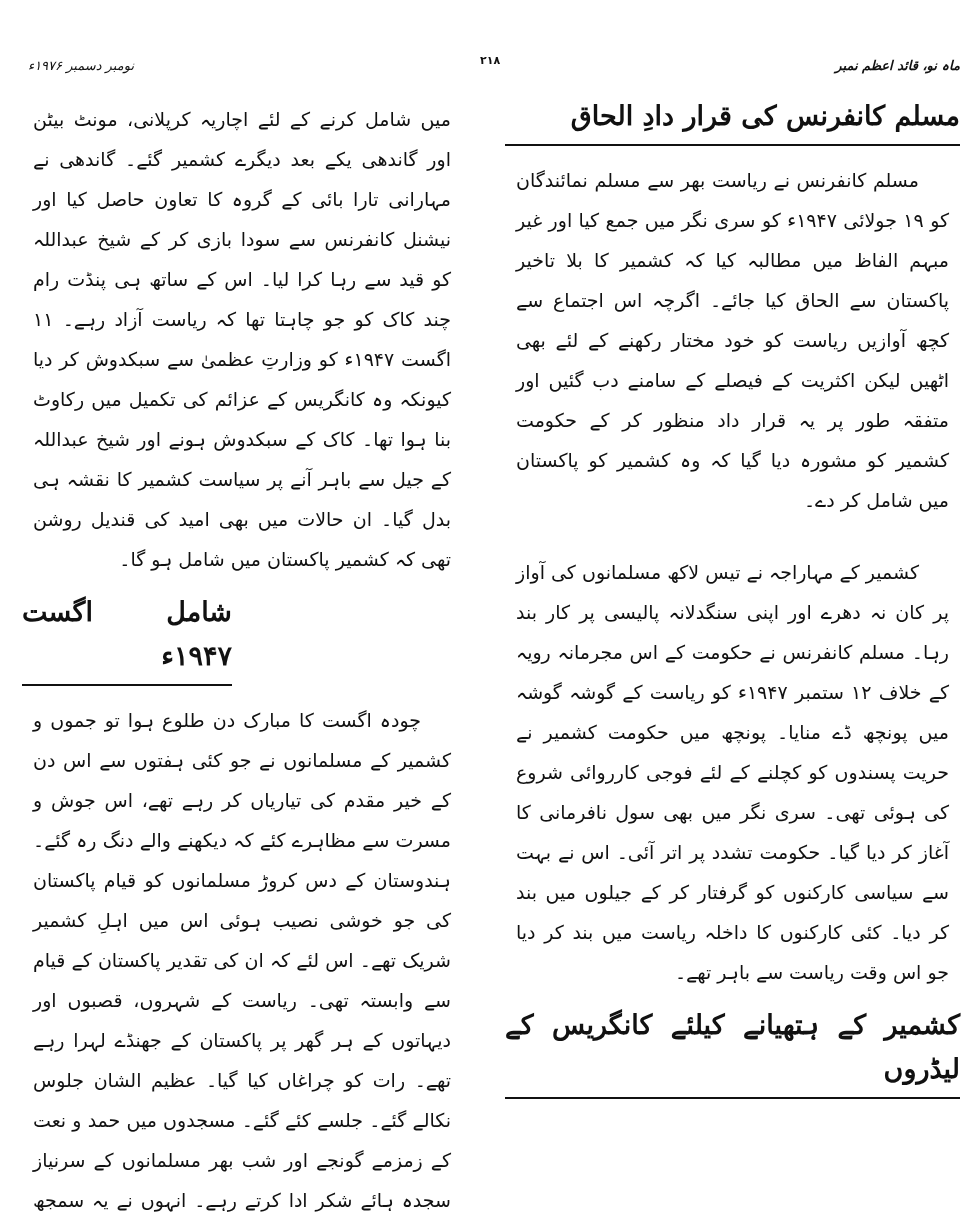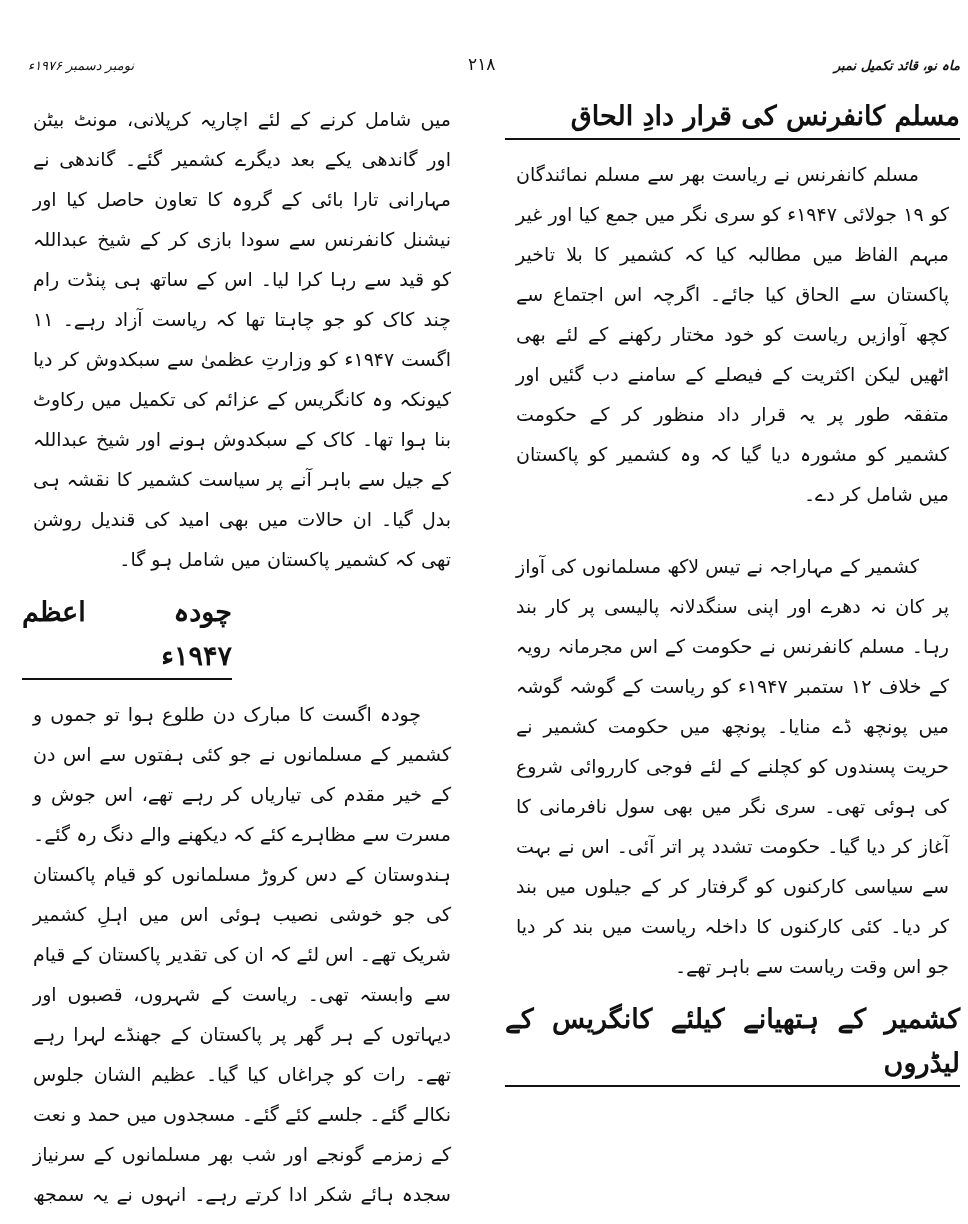--- a/index.html
+++ b/index.html
@@ -2,52 +2,52 @@
 <html><head>
 <meta charset="utf-8">
 <style>
   html, body { margin: 0; padding: 0; }
   body {
     width: 968px; height: 1224px; background: #ffffff; color: #111;
     font-family: "DejaVu Sans", sans-serif; position: relative; overflow: hidden;
   }
   .page-header { position: absolute; top: 58px; left: 0; width: 968px; height: 30px; }
   .hdr-left { position: absolute; left: 28px; top: 0; font-size: 13px; font-style: italic; direction: rtl; }
-  .hdr-center { position: absolute; left: 468px; top: -4px; font-size: 17px; font-weight: normal; direction: rtl; }
+  .hdr-center { position: absolute; left: 480px; top: -4px; font-size: 11px; font-weight: bold; direction: rtl; }
   .hdr-right { position: absolute; right: 8px; top: 0; font-size: 13px; font-weight: bold; font-style: italic; direction: rtl; }
 
   .col { position: absolute; top: 88px; direction: rtl; text-align: justify; }
   .col-right { left: 505px; width: 455px; }
   .col-left { left: 22px; width: 440px; }
 
   .para { font-size: 19px; line-height: 40px; margin: 11px; text-align-last: right; }
   .para.indent { text-indent: 30px; }
   .quote { font-size: 19px; line-height: 40px; padding-right: 50px; padding-left: 20px; margin: 0; }
   .heading {
     font-family: "DejaVu Serif", serif; font-weight: bold; font-size: 27px; line-height: 44px;
-    margin: 6px 0 14px 0; border-bottom: 2px solid #111; display: block;
+    margin: 6px 0 14px 0; padding-bottom: 6px; border-bottom: 2px solid #111; display: block;
   }
   .heading.short { margin-left: 0; margin-right: 0; width: 210px; margin-right: 230px; }
   .spacer { height: 10px; }
 </style>
 </head>
 <body>
 
 <div class="page-header">
   <div class="hdr-left">نومبر دسمبر ۱۹۷۶ء</div>
   <div class="hdr-center">۲۱۸</div>
-  <div class="hdr-right">ماہ نو، قائد تکمیل نمبر</div>
+  <div class="hdr-right">ماہ نو، قائد اعظم نمبر</div>
 </div>
 
 <div class="col col-right">
   <div class="heading">مسلم کانفرنس کی قرار دادِ الحاق</div>
   <p class="para indent">مسلم کانفرنس نے ریاست بھر سے مسلم نمائندگان کو ۱۹ جولائی ۱۹۴۷ء کو سری نگر میں جمع کیا اور غیر مبہم الفاظ میں مطالبہ کیا کہ کشمیر کا بلا تاخیر پاکستان سے الحاق کیا جائے۔ اگرچہ اس اجتماع سے کچھ آوازیں ریاست کو خود مختار رکھنے کے لئے بھی اٹھیں لیکن اکثریت کے فیصلے کے سامنے دب گئیں اور متفقہ طور پر یہ قرار داد منظور کر کے حکومت کشمیر کو مشورہ دیا گیا کہ وہ کشمیر کو پاکستان میں شامل کر دے۔</p>
   <div class="spacer"></div>
   <p class="para indent">کشمیر کے مہاراجہ نے تیس لاکھ مسلمانوں کی آواز پر کان نہ دھرے اور اپنی سنگدلانہ پالیسی پر کار بند رہا۔ مسلم کانفرنس نے حکومت کے اس مجرمانہ رویہ کے خلاف ۱۲ ستمبر ۱۹۴۷ء کو ریاست کے گوشہ گوشہ میں پونچھ ڈے منایا۔ پونچھ میں حکومت کشمیر نے حریت پسندوں کو کچلنے کے لئے فوجی کارروائی شروع کی ہوئی تھی۔ سری نگر میں بھی سول نافرمانی کا آغاز کر دیا گیا۔ حکومت تشدد پر اتر آئی۔ اس نے بہت سے سیاسی کارکنوں کو گرفتار کر کے جیلوں میں بند کر دیا۔ کئی کارکنوں کا داخلہ ریاست میں بند کر دیا جو اس وقت ریاست سے باہر تھے۔</p>
   <div class="heading">کشمیر کے ہتھیانے کیلئے کانگریس کے لیڈروں</div>
 
 </div>
 
 <div class="col col-left">
   <p class="para">میں شامل کرنے کے لئے اچاریہ کرپلانی، مونٹ بیٹن اور گاندھی یکے بعد دیگرے کشمیر گئے۔ گاندھی نے مہارانی تارا بائی کے گروہ کا تعاون حاصل کیا اور نیشنل کانفرنس سے سودا بازی کر کے شیخ عبداللہ کو قید سے رہا کرا لیا۔ اس کے ساتھ ہی پنڈت رام چند کاک کو جو چاہتا تھا کہ ریاست آزاد رہے۔ ۱۱ اگست ۱۹۴۷ء کو وزارتِ عظمیٰ سے سبکدوش کر دیا کیونکہ وہ کانگریس کے عزائم کی تکمیل میں رکاوٹ بنا ہوا تھا۔ کاک کے سبکدوش ہونے اور شیخ عبداللہ کے جیل سے باہر آنے پر سیاست کشمیر کا نقشہ ہی بدل گیا۔ ان حالات میں بھی امید کی قندیل روشن تھی کہ کشمیر پاکستان میں شامل ہو گا۔</p>
-  <div class="heading short">چودہ اعظم ۱۹۴۷ء</div>
+  <div class="heading short">شامل اگست ۱۹۴۷ء</div>
   <p class="para indent">چودہ اگست کا مبارک دن طلوع ہوا تو جموں و کشمیر کے مسلمانوں نے جو کئی ہفتوں سے اس دن کے خیر مقدم کی تیاریاں کر رہے تھے، اس جوش و مسرت سے مظاہرے کئے کہ دیکھنے والے دنگ رہ گئے۔ ہندوستان کے دس کروڑ مسلمانوں کو قیام پاکستان کی جو خوشی نصیب ہوئی اس میں اہلِ کشمیر شریک تھے۔ اس لئے کہ ان کی تقدیر پاکستان کے قیام سے وابستہ تھی۔ ریاست کے شہروں، قصبوں اور دیہاتوں کے ہر گھر پر پاکستان کے جھنڈے لہرا رہے تھے۔ رات کو چراغاں کیا گیا۔ عظیم الشان جلوس نکالے گئے۔ جلسے کئے گئے۔ مسجدوں میں حمد و نعت کے زمزمے گونجے اور شب بھر مسلمانوں کے سرنیاز سجدہ ہائے شکر ادا کرتے رہے۔ انہوں نے یہ سمجھ لیا کہ سفینۂ مراد اب ساحل پر پہنچنے ہی والا ہے۔ لیکن مہاراجہ کشمیر، کانگریس کے لیڈر اور لارڈ ماؤنٹ بیٹن کشمیر کو ہندوستان میں شامل کرنے کے لئے سازشوں کا جال بن رہے تھے تاکہ پاکستان اگر بن بھی گیا ہے تو وہ دیر تک قائم نہ رہے اور اگر قائم رہے بھی تو اس کے سر پر ایک تلوار ہمیشہ لٹکتی رہے۔ آخر ریڈ کلف ایوارڈ سے</p>
 </div>
 
 </body></html>

